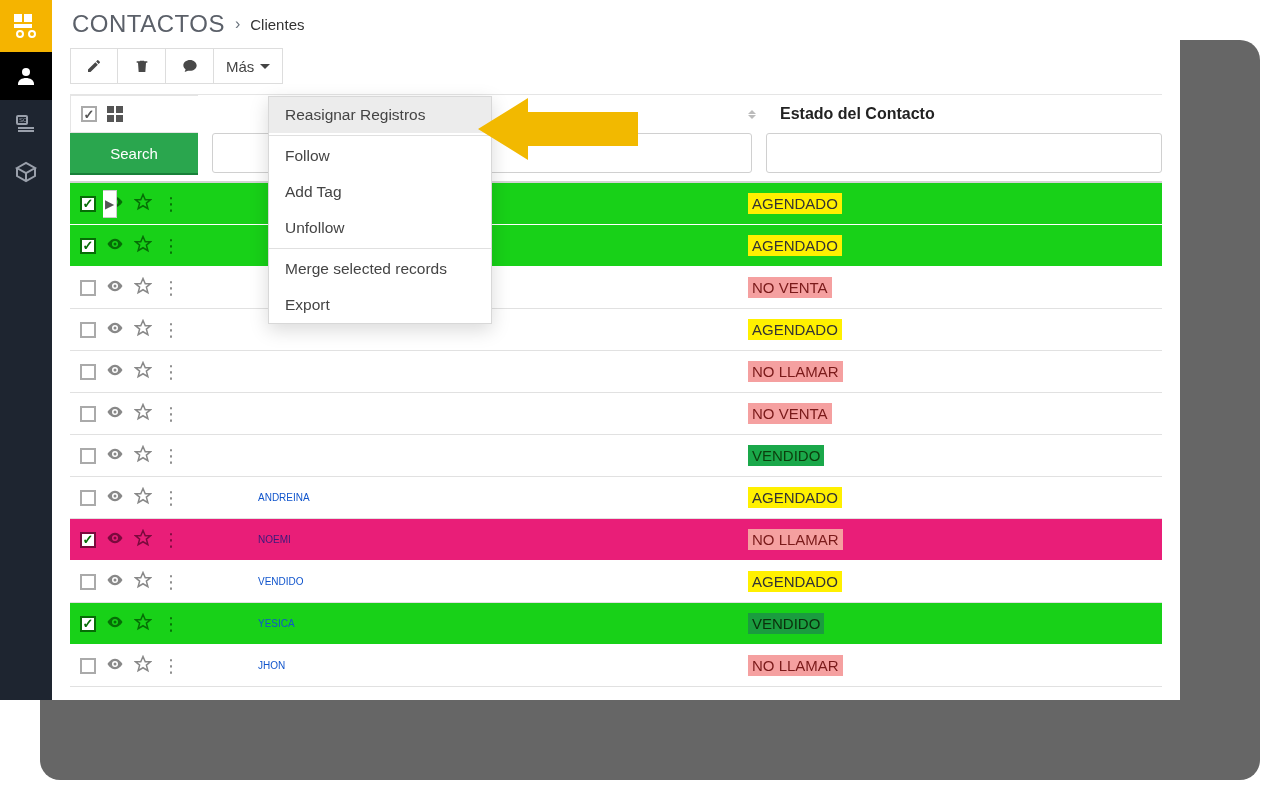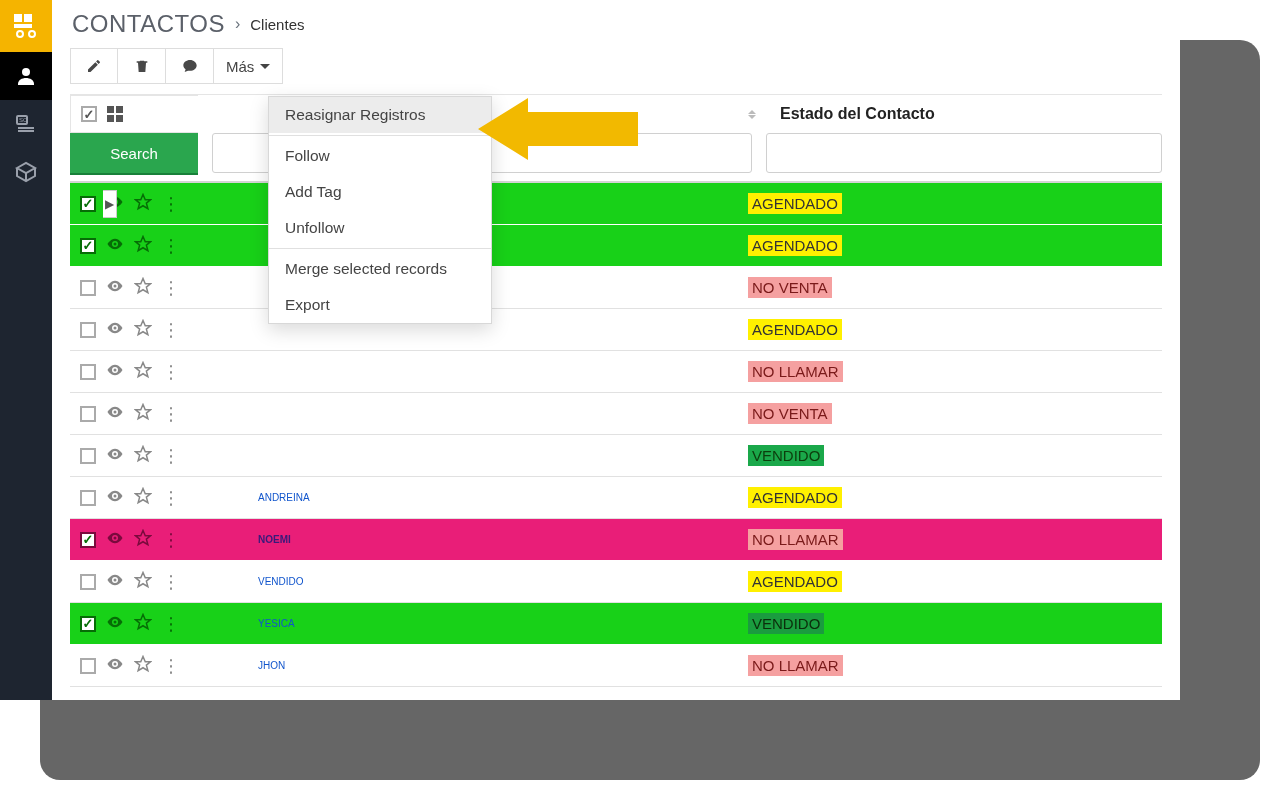--- a/index.html
+++ b/index.html
@@ -68,21 +68,21 @@
   .row .cell-status { flex: 1; padding-left: 10px; }
   .row .cell-status .badge { display: inline-block; padding: 2px 4px; font-size: 15px; }
 
   .row .eye-icon, .row .star-icon, .row .dots-icon { color: #888; cursor: pointer; }
   .row .eye-icon svg, .row .star-icon svg { width: 18px; height: 18px; }
   .row .dots-icon { font-size: 18px; line-height: 1; }
 
   .row.hl-green { background: #18d118; border-bottom-color: #fff; }
   .row.hl-green .eye-icon, .row.hl-green .star-icon, .row.hl-green .dots-icon { color: #066d06; }
   .row.hl-pink { background: #e91e78; color: #1d1040; border-bottom-color: #fff; }
-  .row.hl-pink .cell-name { color: #3a1a7a; font-weight: bold; }
+  .row.hl-pink .cell-name { color: #3a1a7a; }
   .row.hl-pink .eye-icon, .row.hl-pink .star-icon, .row.hl-pink .dots-icon { color: #7a0a3d; }
 
   
   .dropdown { position: absolute; top: 96px; left: 216px; width: 224px; background: #fff; border: 1px solid #d8d8d8; box-shadow: 0 6px 18px rgba(0,0,0,.15); z-index: 20; }
   .dropdown .menu-item { padding: 9px 16px; font-size: 15.5px; color: #444; cursor: pointer; }
   .dropdown .menu-item.hover { background: #ececec; }
   .dropdown .menu-sep { height: 1px; background: #e0e0e0; margin: 2px 0; }
 
   
   .big-arrow { position: absolute; top: 98px; left: 426px; width: 160px; height: 62px; z-index: 30; pointer-events: none; }

